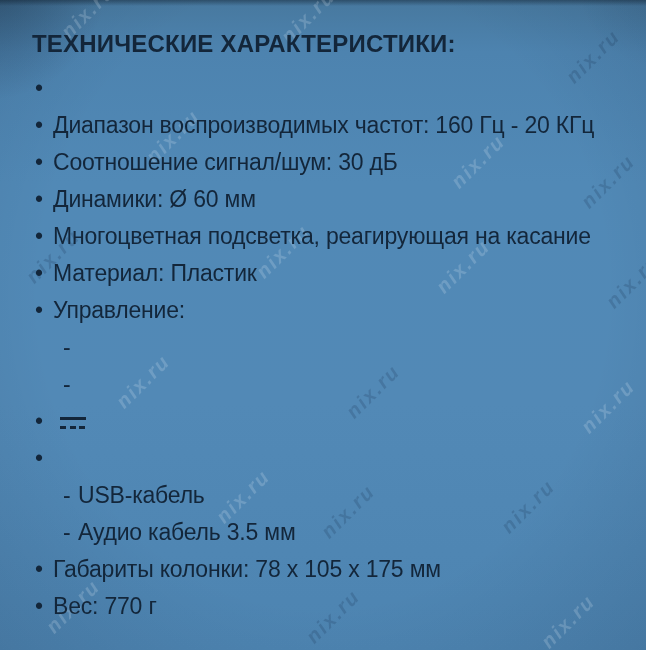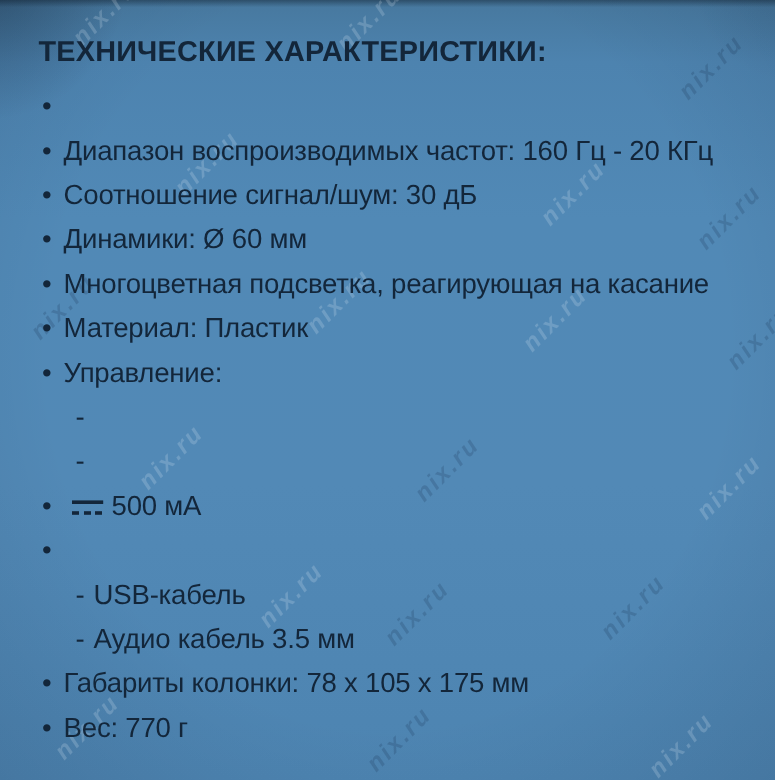--- a/index.html
+++ b/index.html
@@ -115,21 +115,20 @@
         </div>
         <div class="row sub">
           <span class="marker">-</span>
         </div>
         <div class="row sub">
           <span class="marker">-</span>
         </div>
         <div class="row bullet">
           <span class="marker">•</span>
           <span class="dc"></span>
-          <span class="txt">500 мА</span>
         </div>
         <div class="row bullet">
           <span class="marker">•</span>
         </div>
         <div class="row sub">
           <span class="marker">-</span>
           <span class="txt">USB-кабель</span>
         </div>
         <div class="row sub">
           <span class="marker">-</span>

